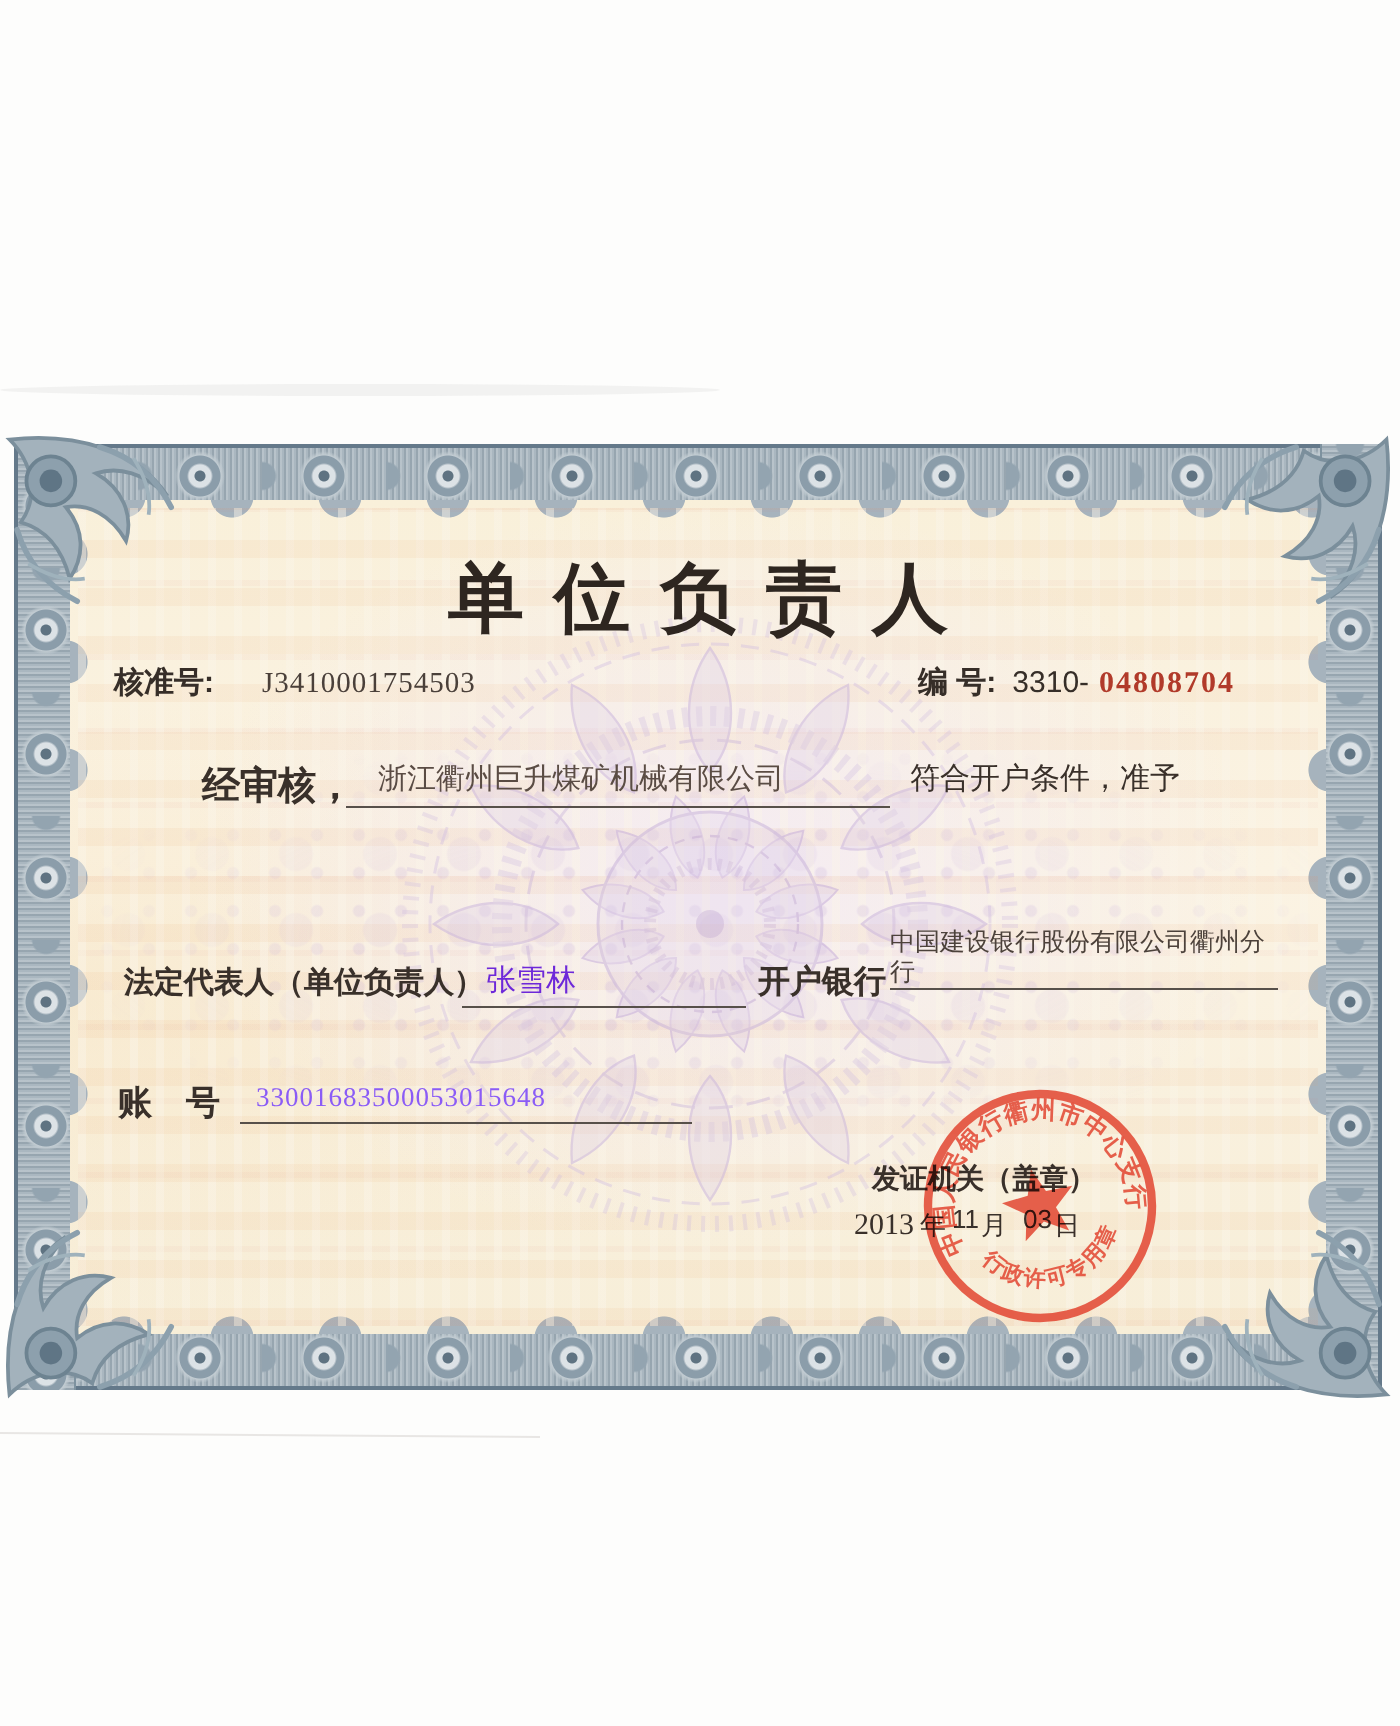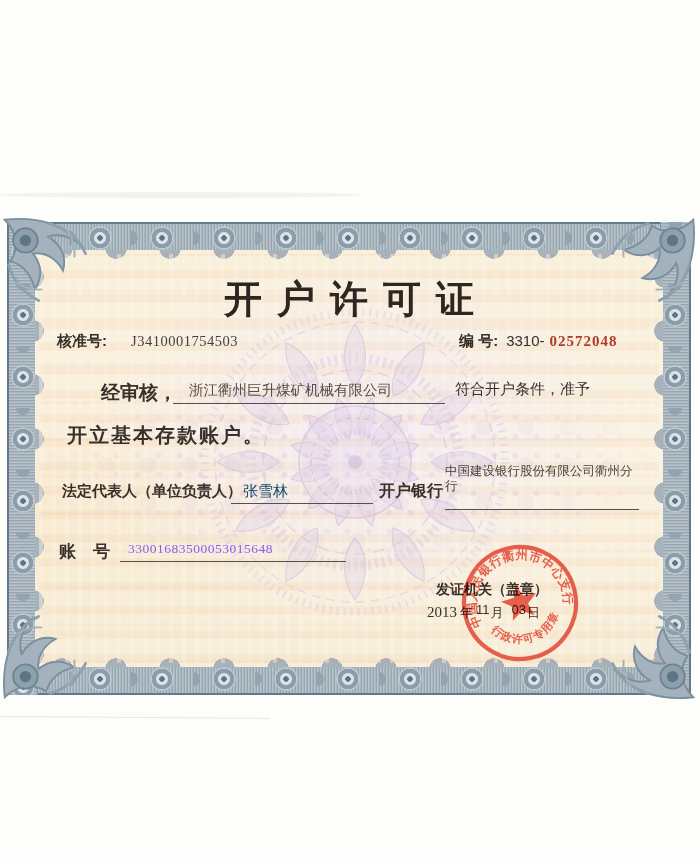--- a/index.html
+++ b/index.html
@@ -91,25 +91,25 @@
   .serial .num{font-family:"Liberation Serif",serif;font-weight:bold;color:#b13a2a;margin-left:5px;letter-spacing:1px;}
   .audit-prefix{position:absolute;left:94px;top:158px;font-size:19px;font-weight:bold;}
   .company-line{position:absolute;left:166px;top:152px;width:272px;height:30px;
     border-bottom:1.5px solid #57504a;font-family:"Liberation Serif",serif;font-size:14.5px;
     color:#5a4c44;line-height:32px;padding-left:16px;box-sizing:border-box;}
   .audit-suffix{position:absolute;left:448px;top:158px;font-size:15px;font-weight:normal;text-align:right;}
   .open-line{position:absolute;left:60px;top:200px;font-size:20px;font-weight:bold;letter-spacing:2px;}
   .rep-label{position:absolute;left:55px;top:260px;font-size:15px;font-weight:bold;}
   .name-line{position:absolute;left:224px;top:254px;width:142px;height:28px;
     border-bottom:1.5px solid #57504a;font-family:"Liberation Serif",serif;font-size:15px;
-    color:#0c4a6e;line-height:30px;padding-left:12px;box-sizing:border-box;}
+    color:#6d28d9;line-height:30px;padding-left:12px;box-sizing:border-box;}
   .bank-label{position:absolute;left:372px;top:259px;font-size:16px;font-weight:bold;}
   .bank-line{position:absolute;left:438px;top:242px;width:194px;
     border-bottom:1.5px solid #57504a;font-family:"Liberation Serif",serif;font-size:12.5px;
-    line-height:15px;color:#4c423b;padding-bottom:15px;}
+    line-height:15px;color:#4c423b;padding-bottom:0;}
   .acct-label{position:absolute;left:52px;top:318px;font-size:17px;font-weight:bold;}
   .acct-line{position:absolute;left:113px;top:311px;width:226px;height:29px;
     border-bottom:1.5px solid #57504a;font-family:"Liberation Serif",serif;font-size:13.5px;
     letter-spacing:.5px;color:#8b5cf6;line-height:32px;padding-left:8px;box-sizing:border-box;}
   .issuer-label{position:absolute;left:429px;top:359px;font-size:14px;font-weight:bold;}
   .date-row{position:absolute;left:420px;top:382px;font-size:13px;white-space:nowrap;}
   .date-row .yr{font-family:"Liberation Serif",serif;font-size:15px;margin-right:3px;}
   .date-row .unit{margin-right:2px;}
   .date-row .stamp{font-weight:normal;display:inline-block;transform:translateY(-3px);margin:0 1px;}
   .date-row .gap{margin-right:7px;}
@@ -205,33 +205,32 @@
             <use href="#petalB" transform="rotate(345)"></use>
         </g>
         <circle r="56" fill="rgba(222,208,236,.45)" stroke="#c9b4db" stroke-width="1.5"></circle>
         <circle r="44" fill="none" stroke="#c3abd6" stroke-width="1.2" stroke-dasharray="5 4"></circle>
         <circle r="30" fill="none" stroke="#c3abd6" stroke-width="6" stroke-dasharray="2 3" opacity=".6"></circle>
         <circle r="7" fill="#c3abd6" opacity=".8"></circle>
       </g>
     </svg>
 
     <div class="content">
-      <div class="title">开户许可证</div>
+      <div class="title">单位负责人</div>
 
       <div class="approval">
         <span class="lbl">核准号:</span><span class="serifv val">J3410001754503</span>
       </div>
       <div class="serial">
-        <span class="lbl">编 号:</span><span class="pre">3310-</span><span class="num">02572048</span>
+        <span class="lbl">编 号:</span><span class="pre">3310-</span><span class="num">04808704</span>
       </div>
 
       <div class="audit-prefix">经审核，</div>
       <div class="company-line">浙江衢州巨升煤矿机械有限公司</div>
       <div class="audit-suffix">符合开户条件，准予</div>
-      <div class="open-line">开立基本存款账户。</div>
 
       <div class="rep-label">法定代表人（单位负责人）</div>
       <div class="name-line">张雪林</div>
       <div class="bank-label">开户银行</div>
       <div class="bank-line">中国建设银行股份有限公司衢州分行</div>
 
       <div class="acct-label">账　号</div>
       <div class="acct-line">33001683500053015648</div>
 
       <div class="issuer-label">发证机关（盖章）</div>

